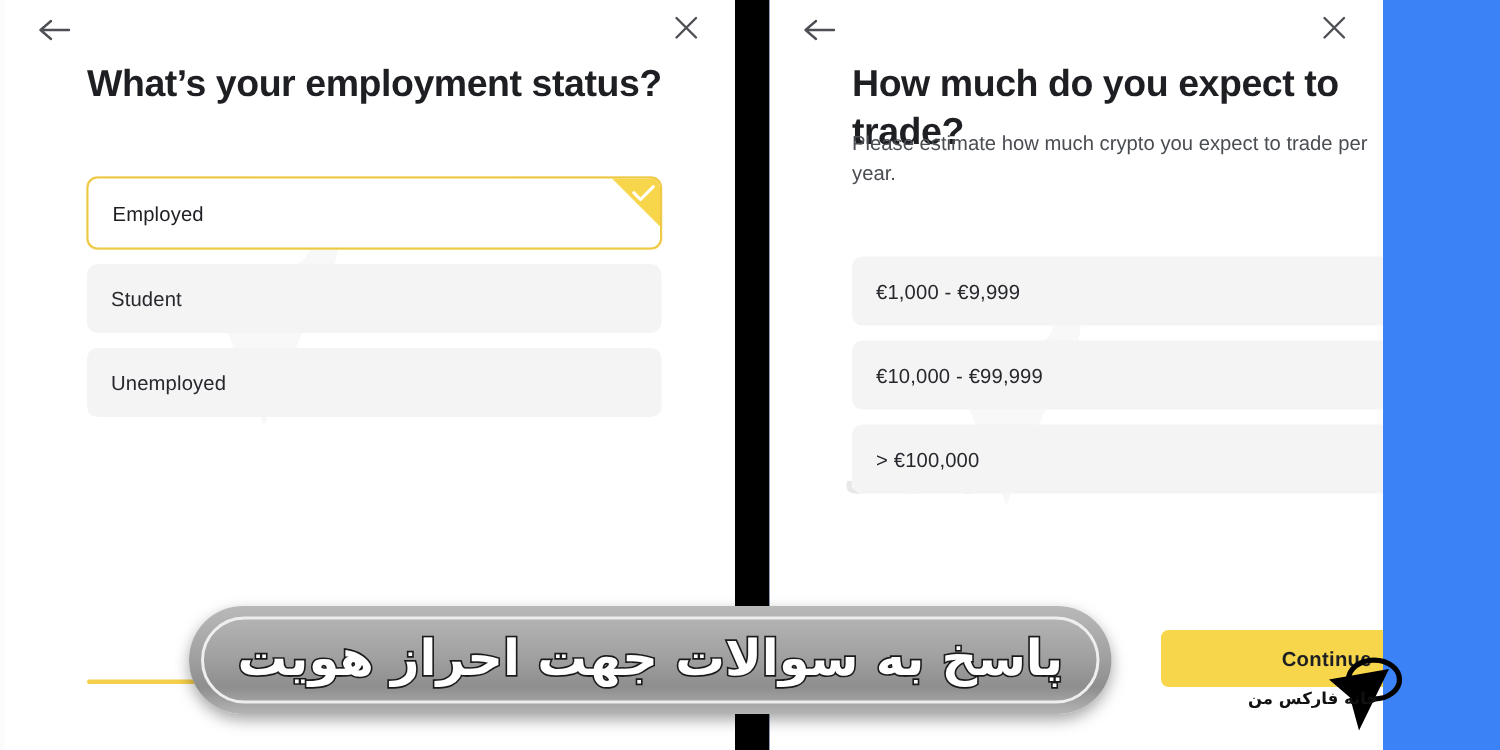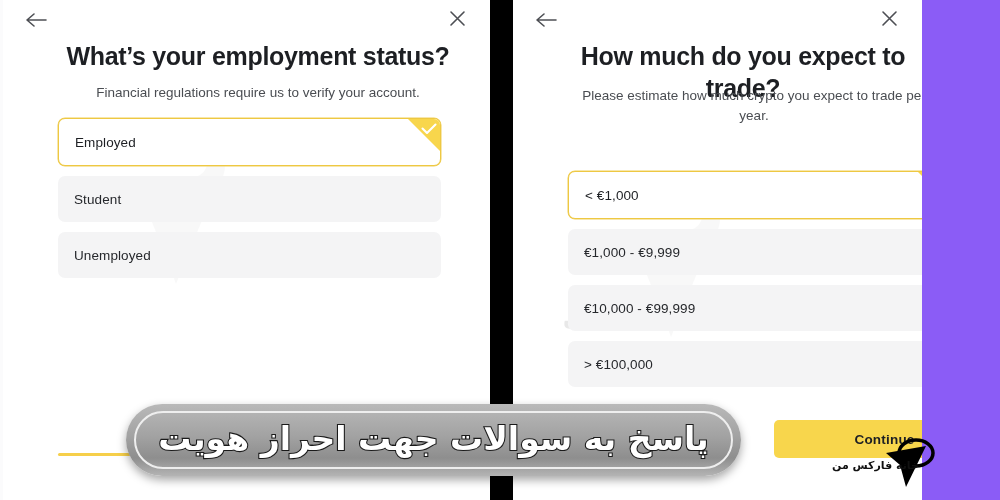--- a/index.html
+++ b/index.html
@@ -3,21 +3,21 @@
 <meta charset="utf-8">
 <style>
   * { margin:0; padding:0; box-sizing:border-box; }
   html,body { width:1000px; height:500px; overflow:hidden; background:#ffffff; }
   body {
     font-family:"Liberation Sans", sans-serif;
     position:relative;
   }
 
   
-  .screen { position:absolute; inset:0; width:1000px; height:500px; background:#8b5cf6;text-align:center; }
+  .screen { position:absolute; inset:0; width:1000px; height:500px; background:#3b82f6; }
 
   .panel { position:absolute; top:0; height:500px; background:#ffffff; overflow:hidden; }
   .panel-left  { left:0;   width:490px; border-left:3px solid #fbfbfc; }
   .panel-right { left:513px; width:409px; }
 
   .divider { position:absolute; left:490px; top:0; width:23px; height:500px; background:#000000; }
 
   
   .topbar { position:absolute; top:0; left:0; right:0; height:38px; }
   .icon-btn {
@@ -180,21 +180,20 @@
           </svg>
       </div>
       <div class="icon-btn icon-close">
         <svg width="17" height="17" viewBox="0 0 17 17">
             <path d="M2 2 L15 15 M15 2 L2 15" fill="none" stroke="#4d4f54" stroke-width="1.6" stroke-linecap="round"></path>
           </svg>
       </div>
     </div>
 
     <div class="q-title">What’s your employment status?</div>
-    <div class="q-sub">Financial regulations require us to verify your account.</div>
 
     <div class="options">
 
       <div class="option selected">
         <span class="opt-label">Employed</span>
         <span class="corner-check">
           <span class="tri"></span>
           <svg class="tick" viewBox="0 0 16 12">
               <path d="M1.5 5.5 L6 10 L14.5 1.5" fill="none" stroke="#ffffff" stroke-width="2.1" stroke-linecap="round" stroke-linejoin="round"></path>
             </svg>
@@ -239,29 +238,20 @@
             <path d="M2 2 L15 15 M15 2 L2 15" fill="none" stroke="#4d4f54" stroke-width="1.6" stroke-linecap="round"></path>
           </svg>
       </div>
     </div>
 
     <div class="q-title">How much do you expect to trade?</div>
     <div class="q-sub">Please estimate how much crypto you expect to trade per year.</div>
 
     <div class="options">
 
-      <div class="option selected">
-        <span class="opt-label">&lt; €1,000</span>
-        <span class="corner-check">
-          <span class="tri"></span>
-          <svg class="tick" viewBox="0 0 16 12">
-              <path d="M1.5 5.5 L6 10 L14.5 1.5" fill="none" stroke="#ffffff" stroke-width="2.1" stroke-linecap="round" stroke-linejoin="round"></path>
-            </svg>
-        </span>
-      </div>
 
       <div class="option">
         <span class="opt-label">€1,000 - €9,999</span>
       </div>
 
       <div class="option">
         <span class="opt-label">€10,000 - €99,999</span>
       </div>
 
       <div class="option">

